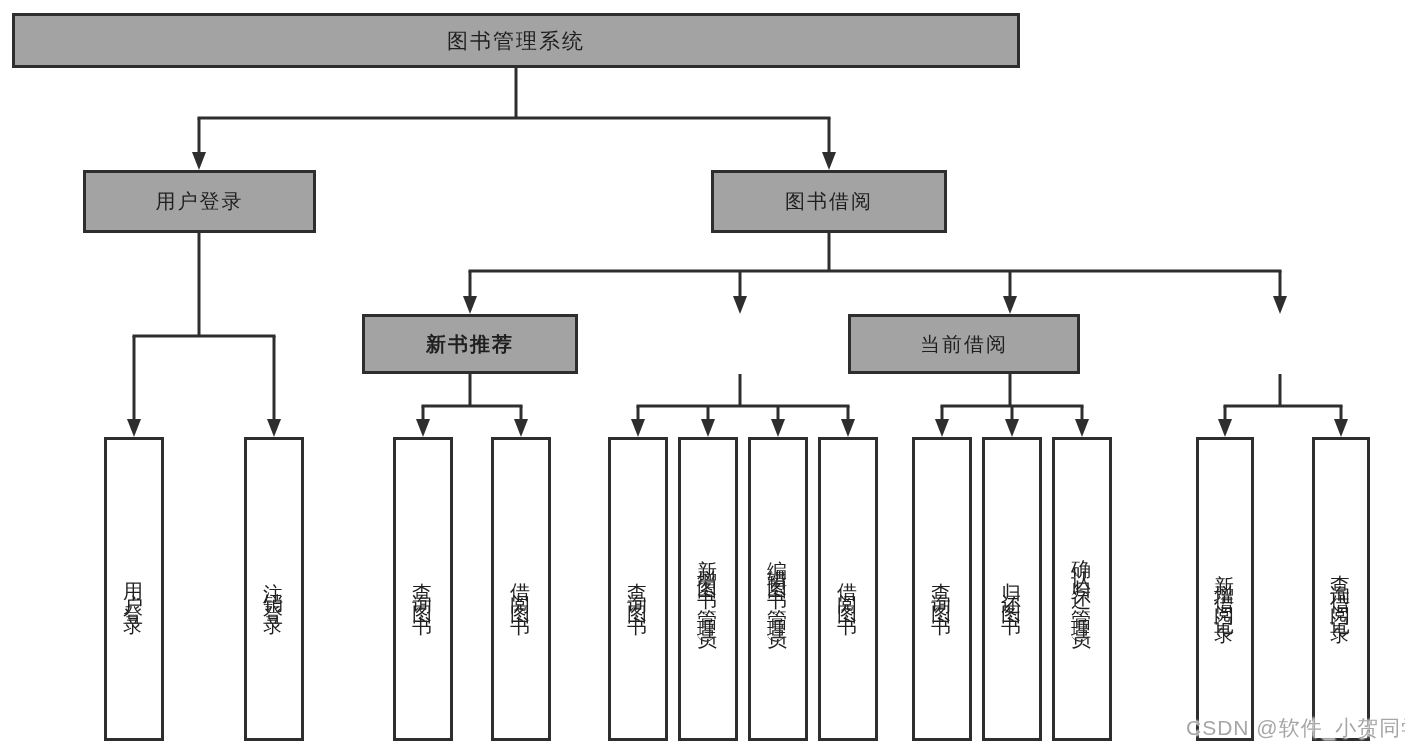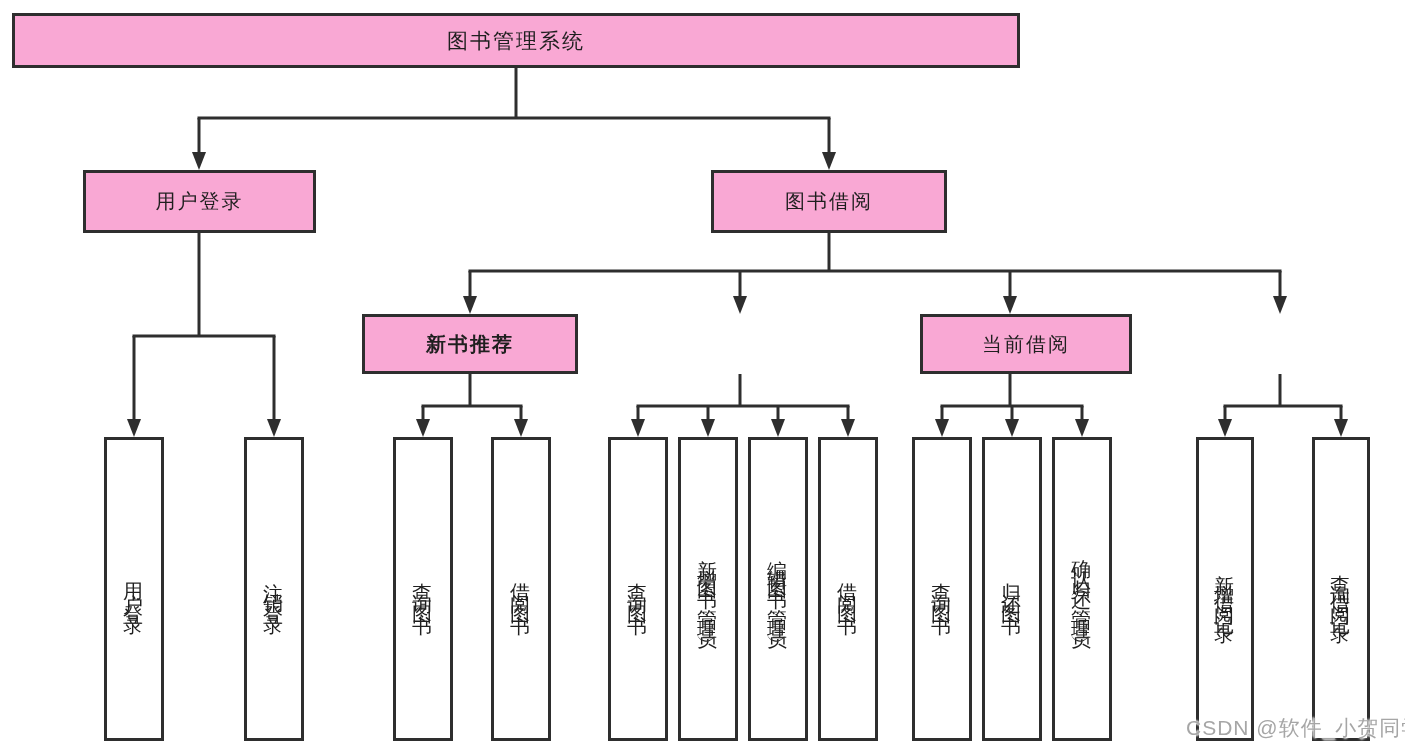--- a/index.html
+++ b/index.html
@@ -19,21 +19,21 @@
     position: absolute;
     left: 0;
     top: 0;
     width: 1405px;
     height: 747px;
   }
   .node {
     position: absolute;
     box-sizing: border-box;
     border: 3px solid #2e2e2e;
-    background: #f9a8d4;
+    background: #a3a3a3;
     display: flex;
     align-items: center;
     justify-content: center;
     font-size: 20px;
     color: #1f1f1f;
     letter-spacing: 2px;
     text-align: center;
   }
   .node.root {
     font-size: 21px;
@@ -161,21 +161,21 @@
       <polygon points="1334,419 1348,419 1341,437"></polygon>
     </g>
   </svg>
 
   <div class="node root" style="left:12px; top:13px; width:1008px; height:55px;">图书管理系统</div>
 
   <div class="node" style="left:83px; top:170px; width:233px; height:63px;">用户登录</div>
   <div class="node" style="left:711px; top:170px; width:236px; height:63px;">图书借阅</div>
 
   <div class="node" style="left:362px; top:314px; width:216px; height:60px;font-weight:bold;">新书推荐</div>
-  <div class="node" style="left:920px; top:314px; width:212px; height:60px;">当前借阅</div>
+  <div class="node" style="left:848px; top:314px; width:232px; height:60px;">当前借阅</div>
 
   <div class="leaf" style="left:104px;">用户登录</div>
   <div class="leaf" style="left:244px;">注销登录</div>
 
   <div class="leaf" style="left:393px;">查询图书</div>
   <div class="leaf" style="left:491px;">借阅图书</div>
 
   <div class="leaf" style="left:608px;">查询图书</div>
   <div class="leaf dense" style="left:678px;">新增图书（管理员）</div>
   <div class="leaf dense" style="left:748px;">编辑图书（管理员）</div>

